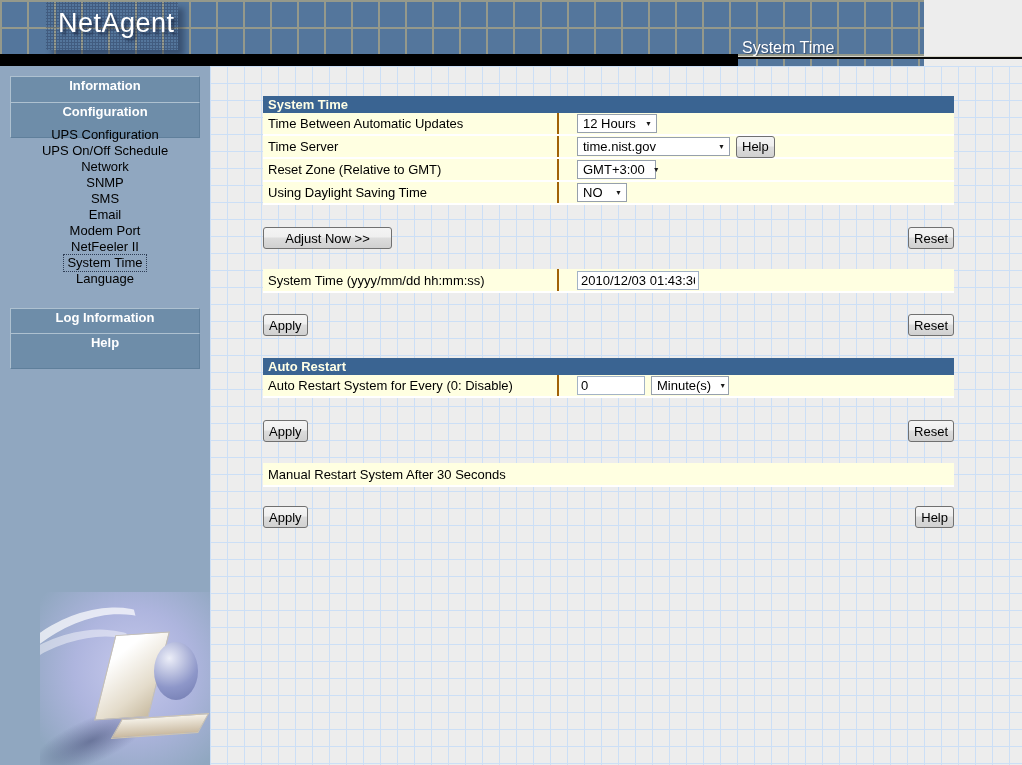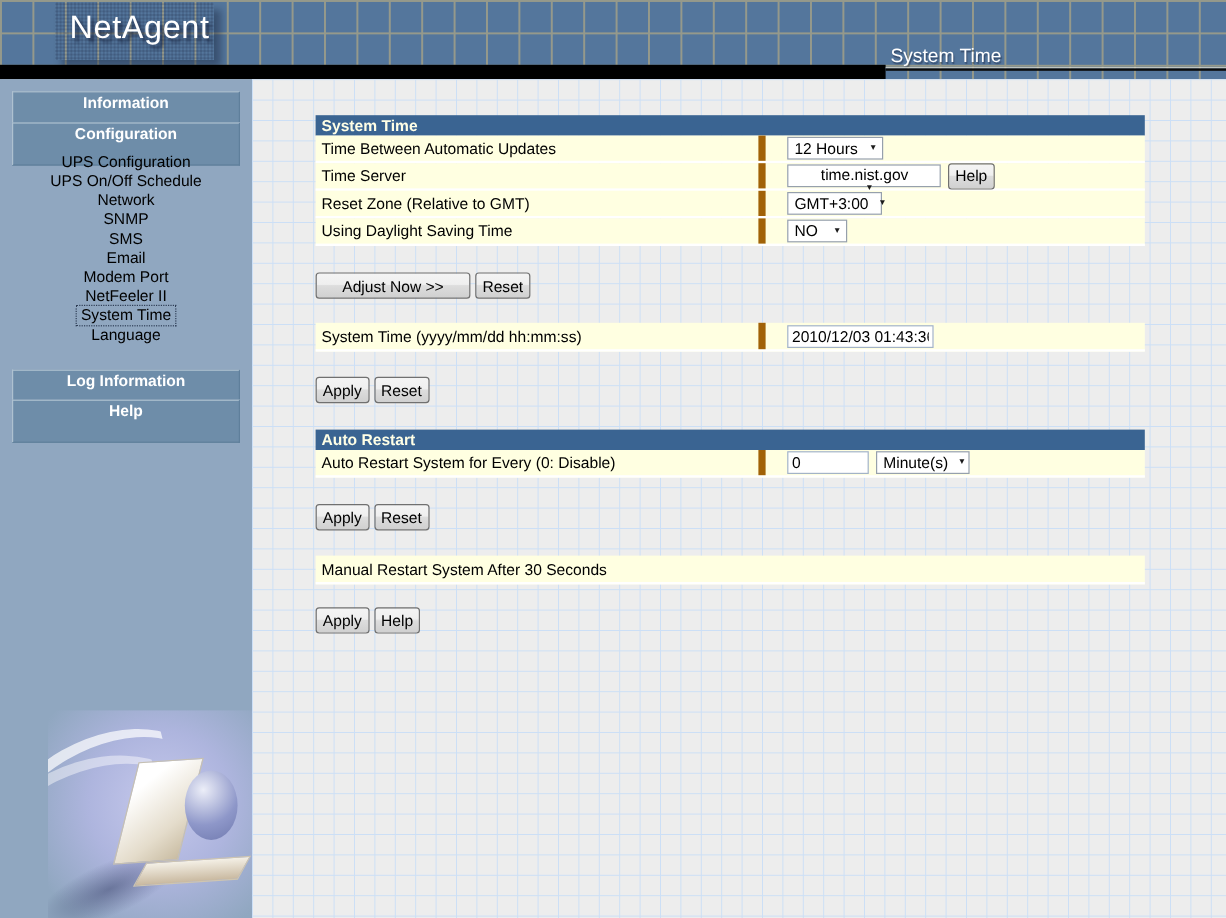--- a/index.html
+++ b/index.html
@@ -4,21 +4,21 @@
 <style>
   * { box-sizing: border-box; }
   html,body { margin:0; padding:0; }
   body {
     width:1022px; height:765px; overflow:hidden; position:relative;
     font-family:"Liberation Sans", sans-serif; background:#EDEDED;
   }
 
   
   .header {
-    position:absolute; left:0; top:0; width:1022px; height:66px;
+    position:absolute; left:0; top:0; width:924px; height:66px;
     background-color:#54769C;
     background-image:
       linear-gradient(to right, #95998B 2px, transparent 2px),
       linear-gradient(to bottom, #95998B 2px, transparent 2px);
     background-size:27px 27px;
   }
   .logo-texture {
     position:absolute; left:46px; top:2px; width:132px; height:48px;
     background-image:radial-gradient(rgba(35,50,80,.38) 1px, transparent 1.4px);
     background-size:3px 3px;
@@ -109,43 +109,43 @@
   .tbl-header {
     height:17px; line-height:17px; background:#3A6492; color:#FFFFE6;
     font-weight:bold; font-size:13px; padding-left:5px;
   }
   .trow {
     display:flex; align-items:stretch; background:#FFFFE1;
     border-bottom:2px solid #FFFFFF; height:23px; font-size:13px; color:#000;
   }
   .t2 .trow, .t4 .trow { height:24px; }
   .cl {
-    width:375px; padding-left:5px; border-right:6px solid #a16207;
+    width:296px; padding-left:5px; border-right:2px solid #a16207;
     display:flex; align-items:center;
   }
   .trow.full .cl { width:auto; flex:1; border-right:none; }
   .cv { flex:1; padding-left:18px; display:flex; align-items:center; gap:6px; }
 
   .sel {
     display:inline-flex; align-items:center; justify-content:space-between;
     background:#FFFFFF; border:1px solid #96A0AC; height:19px;
     padding:0 4px 0 5px; font-size:13px; cursor:pointer; color:#000;
   }
   .sel .arr { font-size:7px; color:#1A1A1A; margin-left:8px; }
-  .w80{width:80px;} .w131{width:128px;flex-direction:column;} .w94{width:79px;} .w50{width:50px;} .w78{width:78px;}
+  .w80{width:80px;} .w131{width:153px;} .w94{width:79px;} .w50{width:50px;} .w78{width:78px;}
 
   .inp {
     height:19px; border:1px solid #A3B3C6; background:#FFFFFF;
     font-size:13px; font-family:inherit; padding:0 3px; color:#000;
   }
   .inp.date { width:122px; } .inp.num { width:68px; }
 
   .btnrow {
     position:absolute; left:53px; width:691px;
-    display:flex; justify-content:flex-start; gap:4px;
+    display:flex; justify-content:space-between; gap:4px;
   }
   .br1{top:161px;} .br2{top:248px;} .br3{top:354px;} .br4{top:440px;}
   .btn {
     height:22px; border:1px solid #707070; border-radius:3px;
     background:linear-gradient(to bottom, #F4F4F4, #EFEFEF 45%, #DDDDDD 50%, #D0D0D0);
     font-size:13px; font-family:inherit; padding:0 5px; color:#000; cursor:pointer;
   }
   .btn.wide { min-width:129px; }
   .btn.edit { padding:0 5px; }
 </style>

